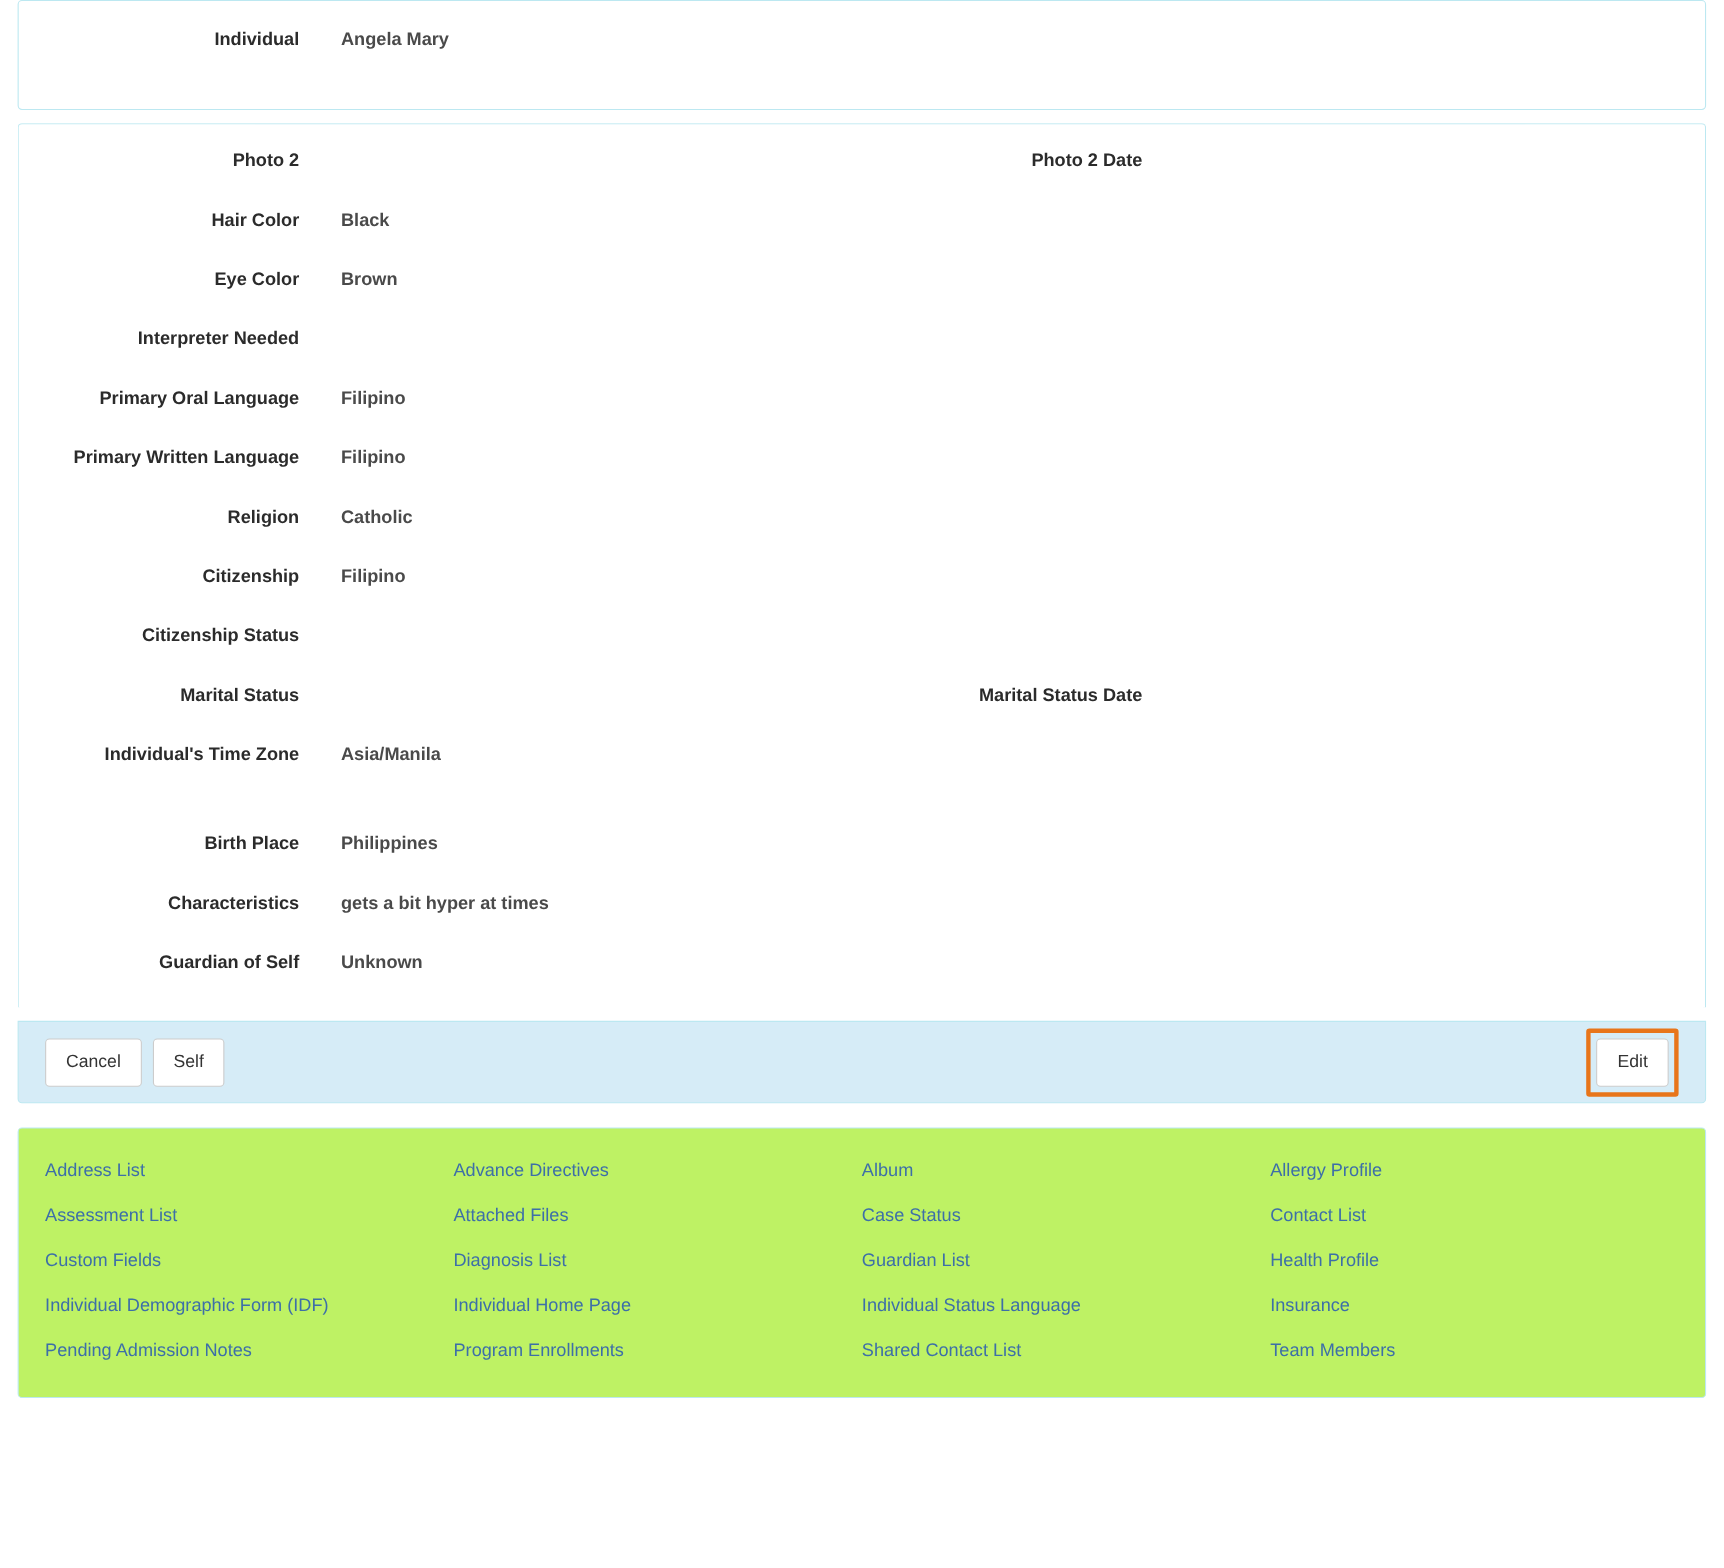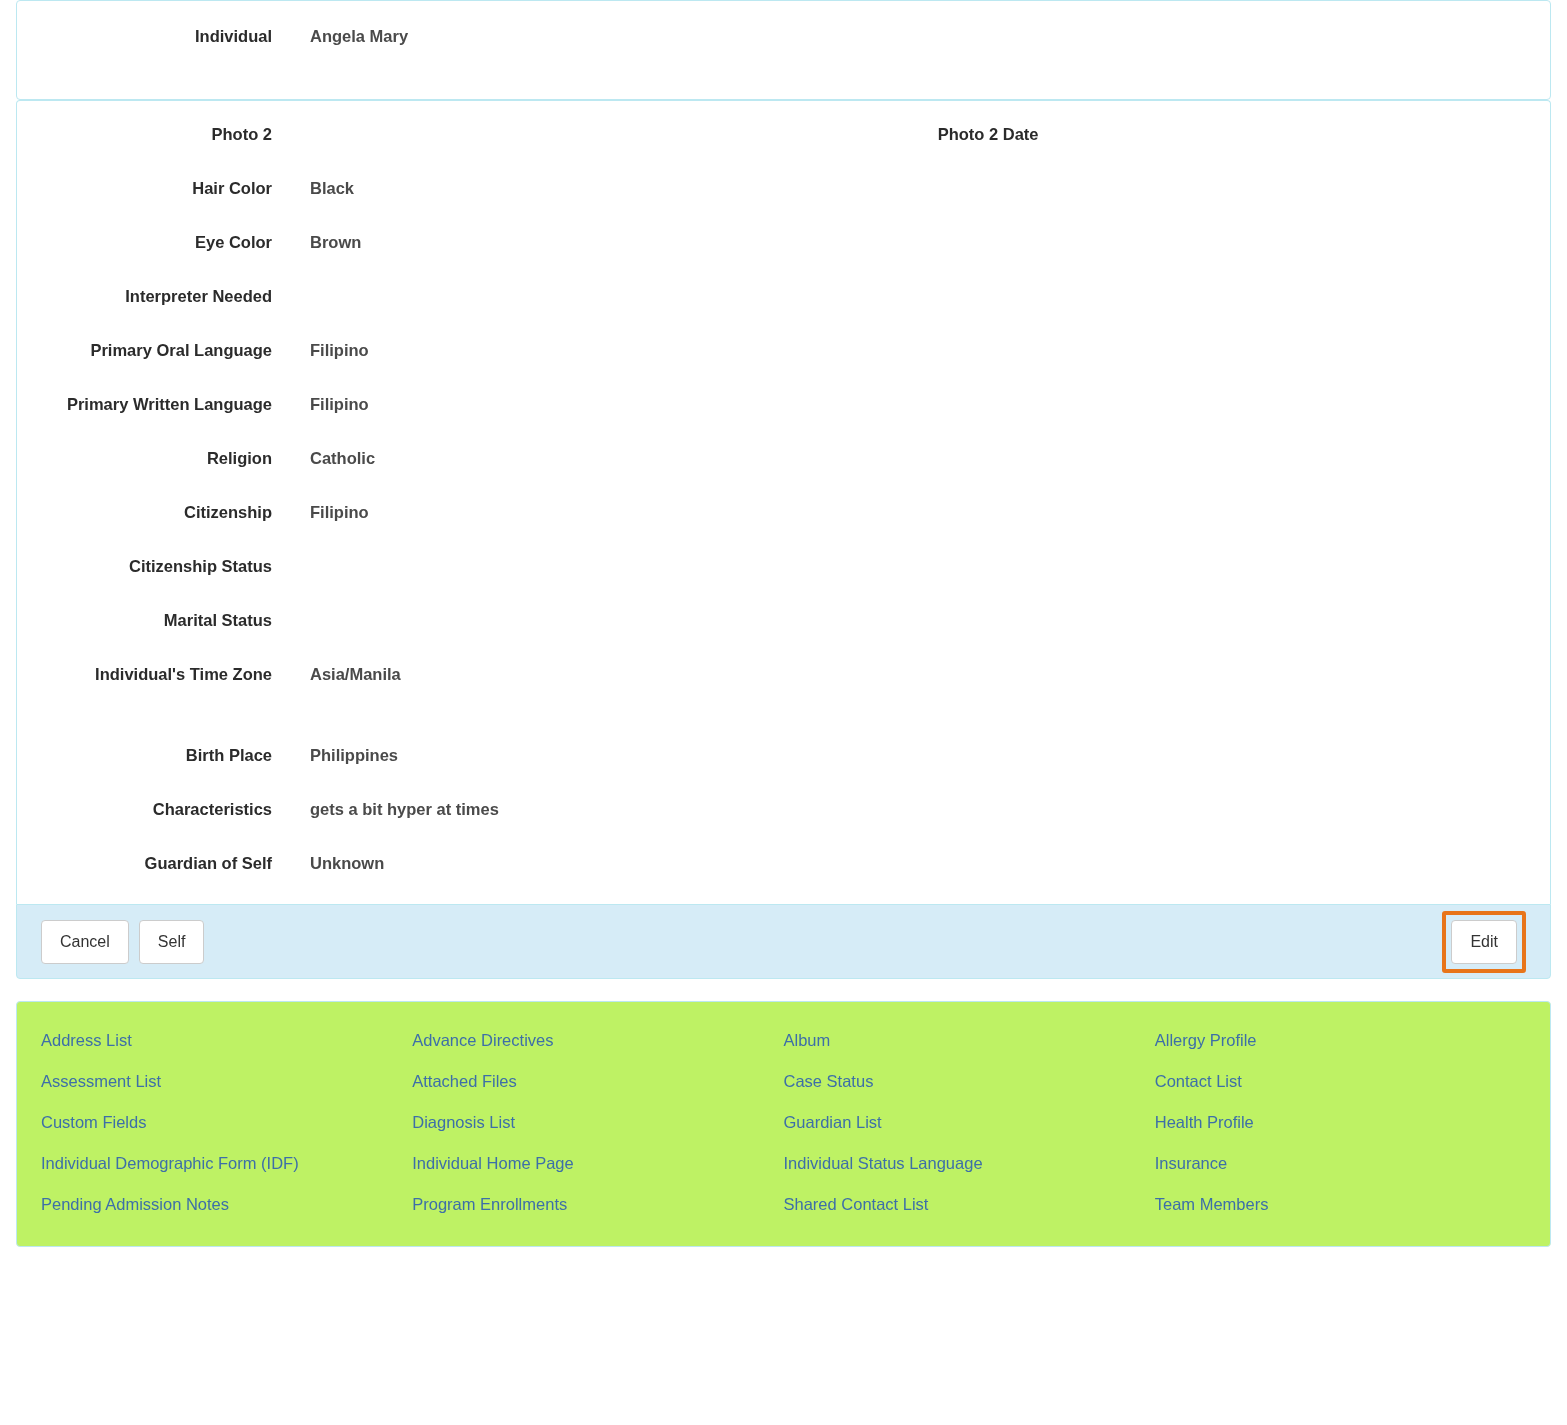--- a/index.html
+++ b/index.html
@@ -77,21 +77,21 @@
     border: 1px solid #cccccc;
     border-radius: 4px;
     font-size: 16px;
     font-family: "Liberation Sans", sans-serif;
     color: #333333;
     cursor: pointer;
   }
 
   
   .card {
-    margin: 0 16px 0 16px;
+    margin: 0 16px 12px 16px;
     border: 1px solid #bce8f1;
     border-radius: 4px;
     background: #ffffff;
   }
   .card-summary { height: 100px; }
   .card-details { border-bottom: none; border-radius: 4px 4px 0 0; }
 
   
   .field-row {
     display: flex;
@@ -297,20 +297,24 @@
           </div>
           <div class="field-col">
             <div class="field-label"></div>
             <div class="field-value"></div>
           </div>
         </div>
         <div class="row-gap"></div>
         <div class="field-row">
           <div class="field-col">
             <div class="field-label">Marital Status</div>
+            <div class="field-value"></div>
+          </div>
+          <div class="field-col">
+            <div class="field-label">Marital Status Date</div>
             <div class="field-value"></div>
           </div>
         </div>
         <div class="row-gap"></div>
         <div class="field-row">
           <div class="field-col">
             <div class="field-label">Individual's Time Zone</div>
             <div class="field-value">Asia/Manila</div>
           </div>
           <div class="field-col">

